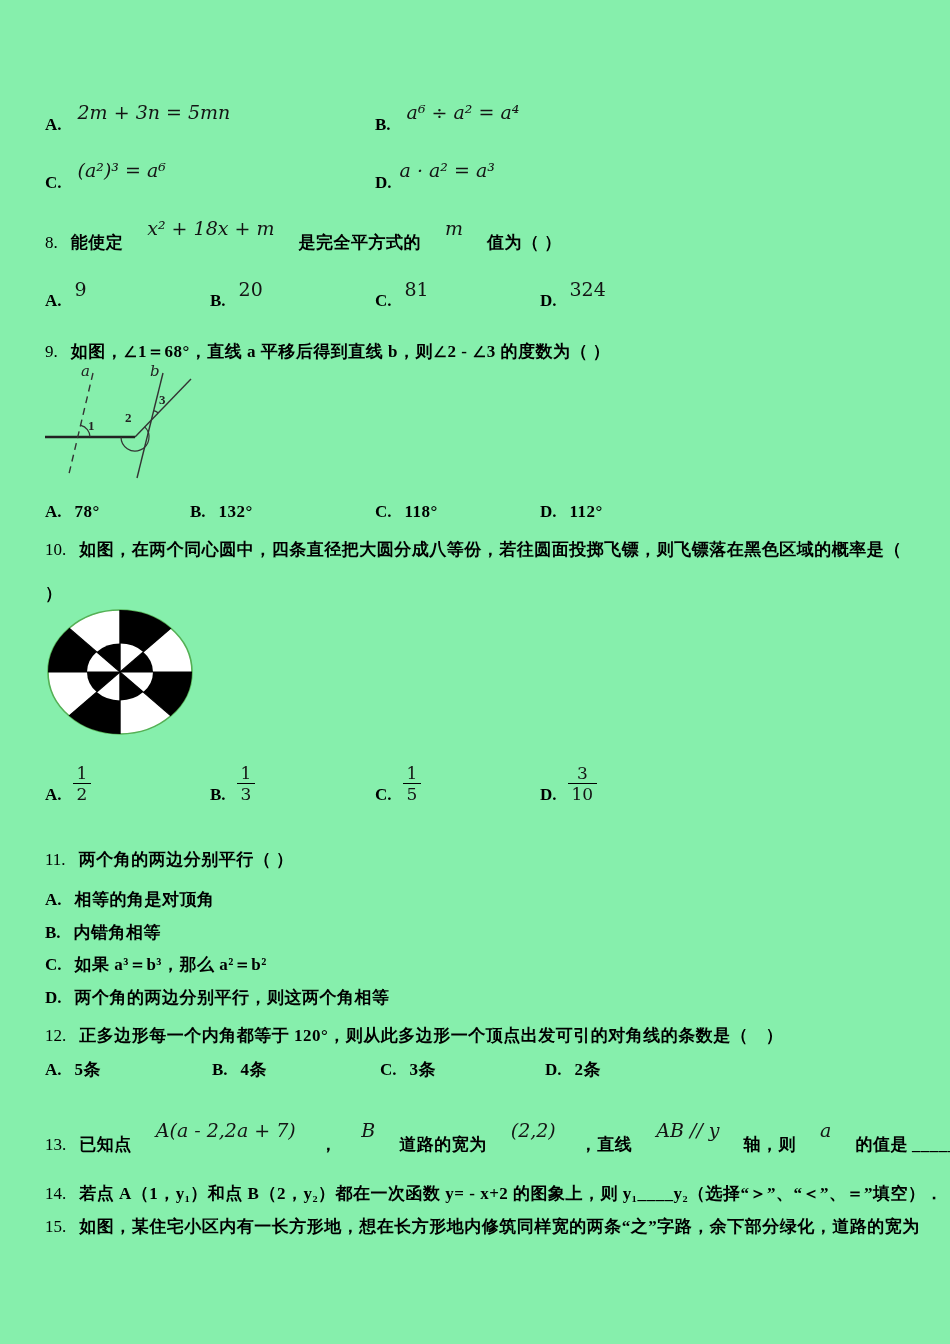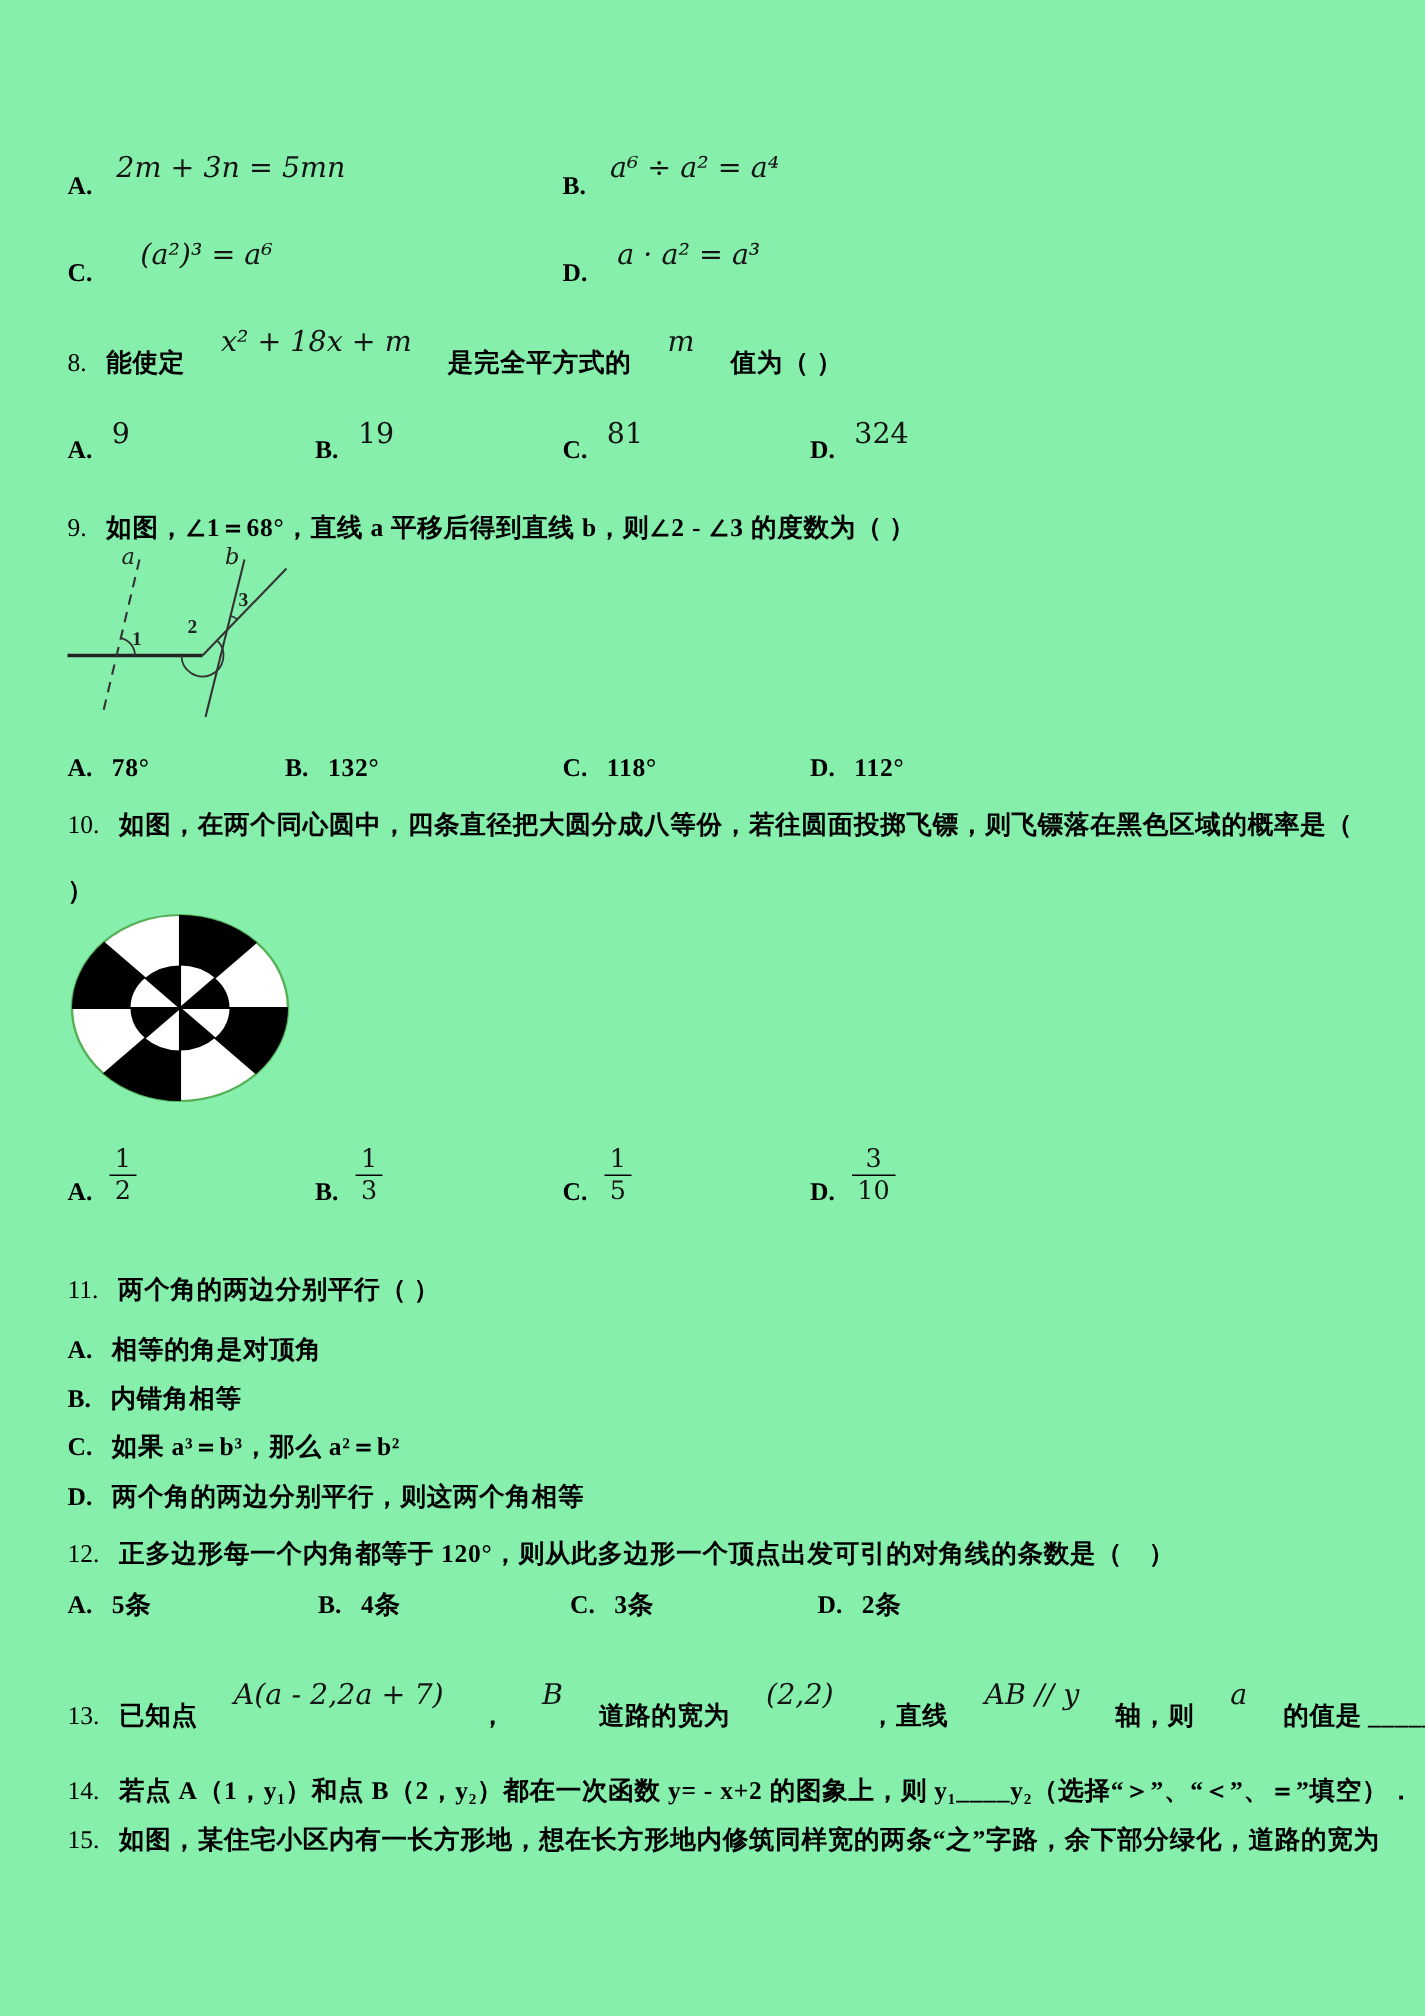--- a/index.html
+++ b/index.html
@@ -30,42 +30,42 @@
   <div class="abs" style="left:45px;top:112px">
     <span class="opt-letter">A.</span>
     <span class="math raised" style="margin-left:12px">2m + 3n = 5mn</span>
   </div>
   <div class="abs" style="left:375px;top:112px">
     <span class="opt-letter">B.</span>
     <span class="math raised" style="margin-left:12px">a⁶ ÷ a² = a⁴</span>
   </div>
   <div class="abs" style="left:45px;top:170px">
     <span class="opt-letter">C.</span>
-    <span class="math raised" style="margin-left:28px">(a²)³ = a⁶</span>
+    <span class="math raised" style="margin-left:12px">(a²)³ = a⁶</span>
   </div>
   <div class="abs" style="left:375px;top:170px">
     <span class="opt-letter">D.</span>
-    <span class="math raised" style="margin-left:16px">a · a² = a³</span>
+    <span class="math raised" style="margin-left:4px">a · a² = a³</span>
   </div>
 
   <div class="abs" style="left:45px;top:230px">
     <span class="qnum">8.</span>
     <span class="qtext">能使定</span>
     <span class="math raised13">x² + 18x + m</span>
     <span class="qtext">是完全平方式的</span>
     <span class="math raised13">m</span>
     <span class="qtext">值为（ ）</span>
   </div>
   <div class="abs" style="left:45px;top:288px">
     <span class="opt-letter">A.</span>
     <span class="opt-val">9</span>
   </div>
   <div class="abs" style="left:210px;top:288px">
     <span class="opt-letter">B.</span>
-    <span class="opt-val">19</span>
+    <span class="opt-val">20</span>
   </div>
   <div class="abs" style="left:375px;top:288px">
     <span class="opt-letter">C.</span>
     <span class="opt-val">81</span>
   </div>
   <div class="abs" style="left:540px;top:288px">
     <span class="opt-letter">D.</span>
     <span class="opt-val">324</span>
   </div>
 

